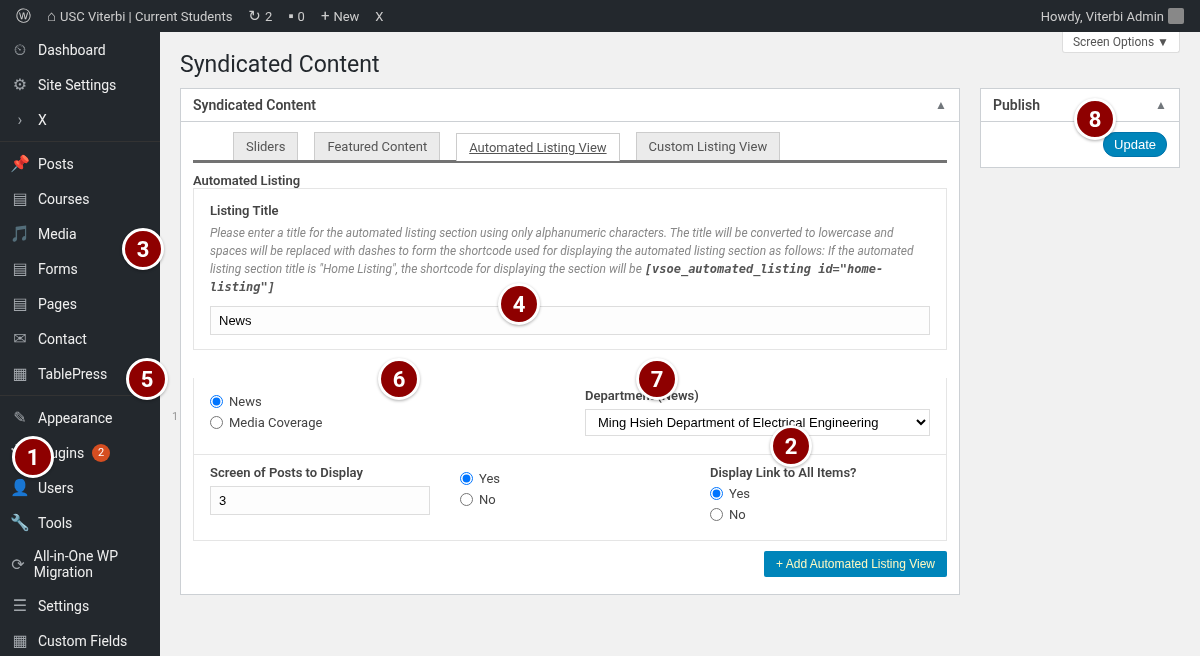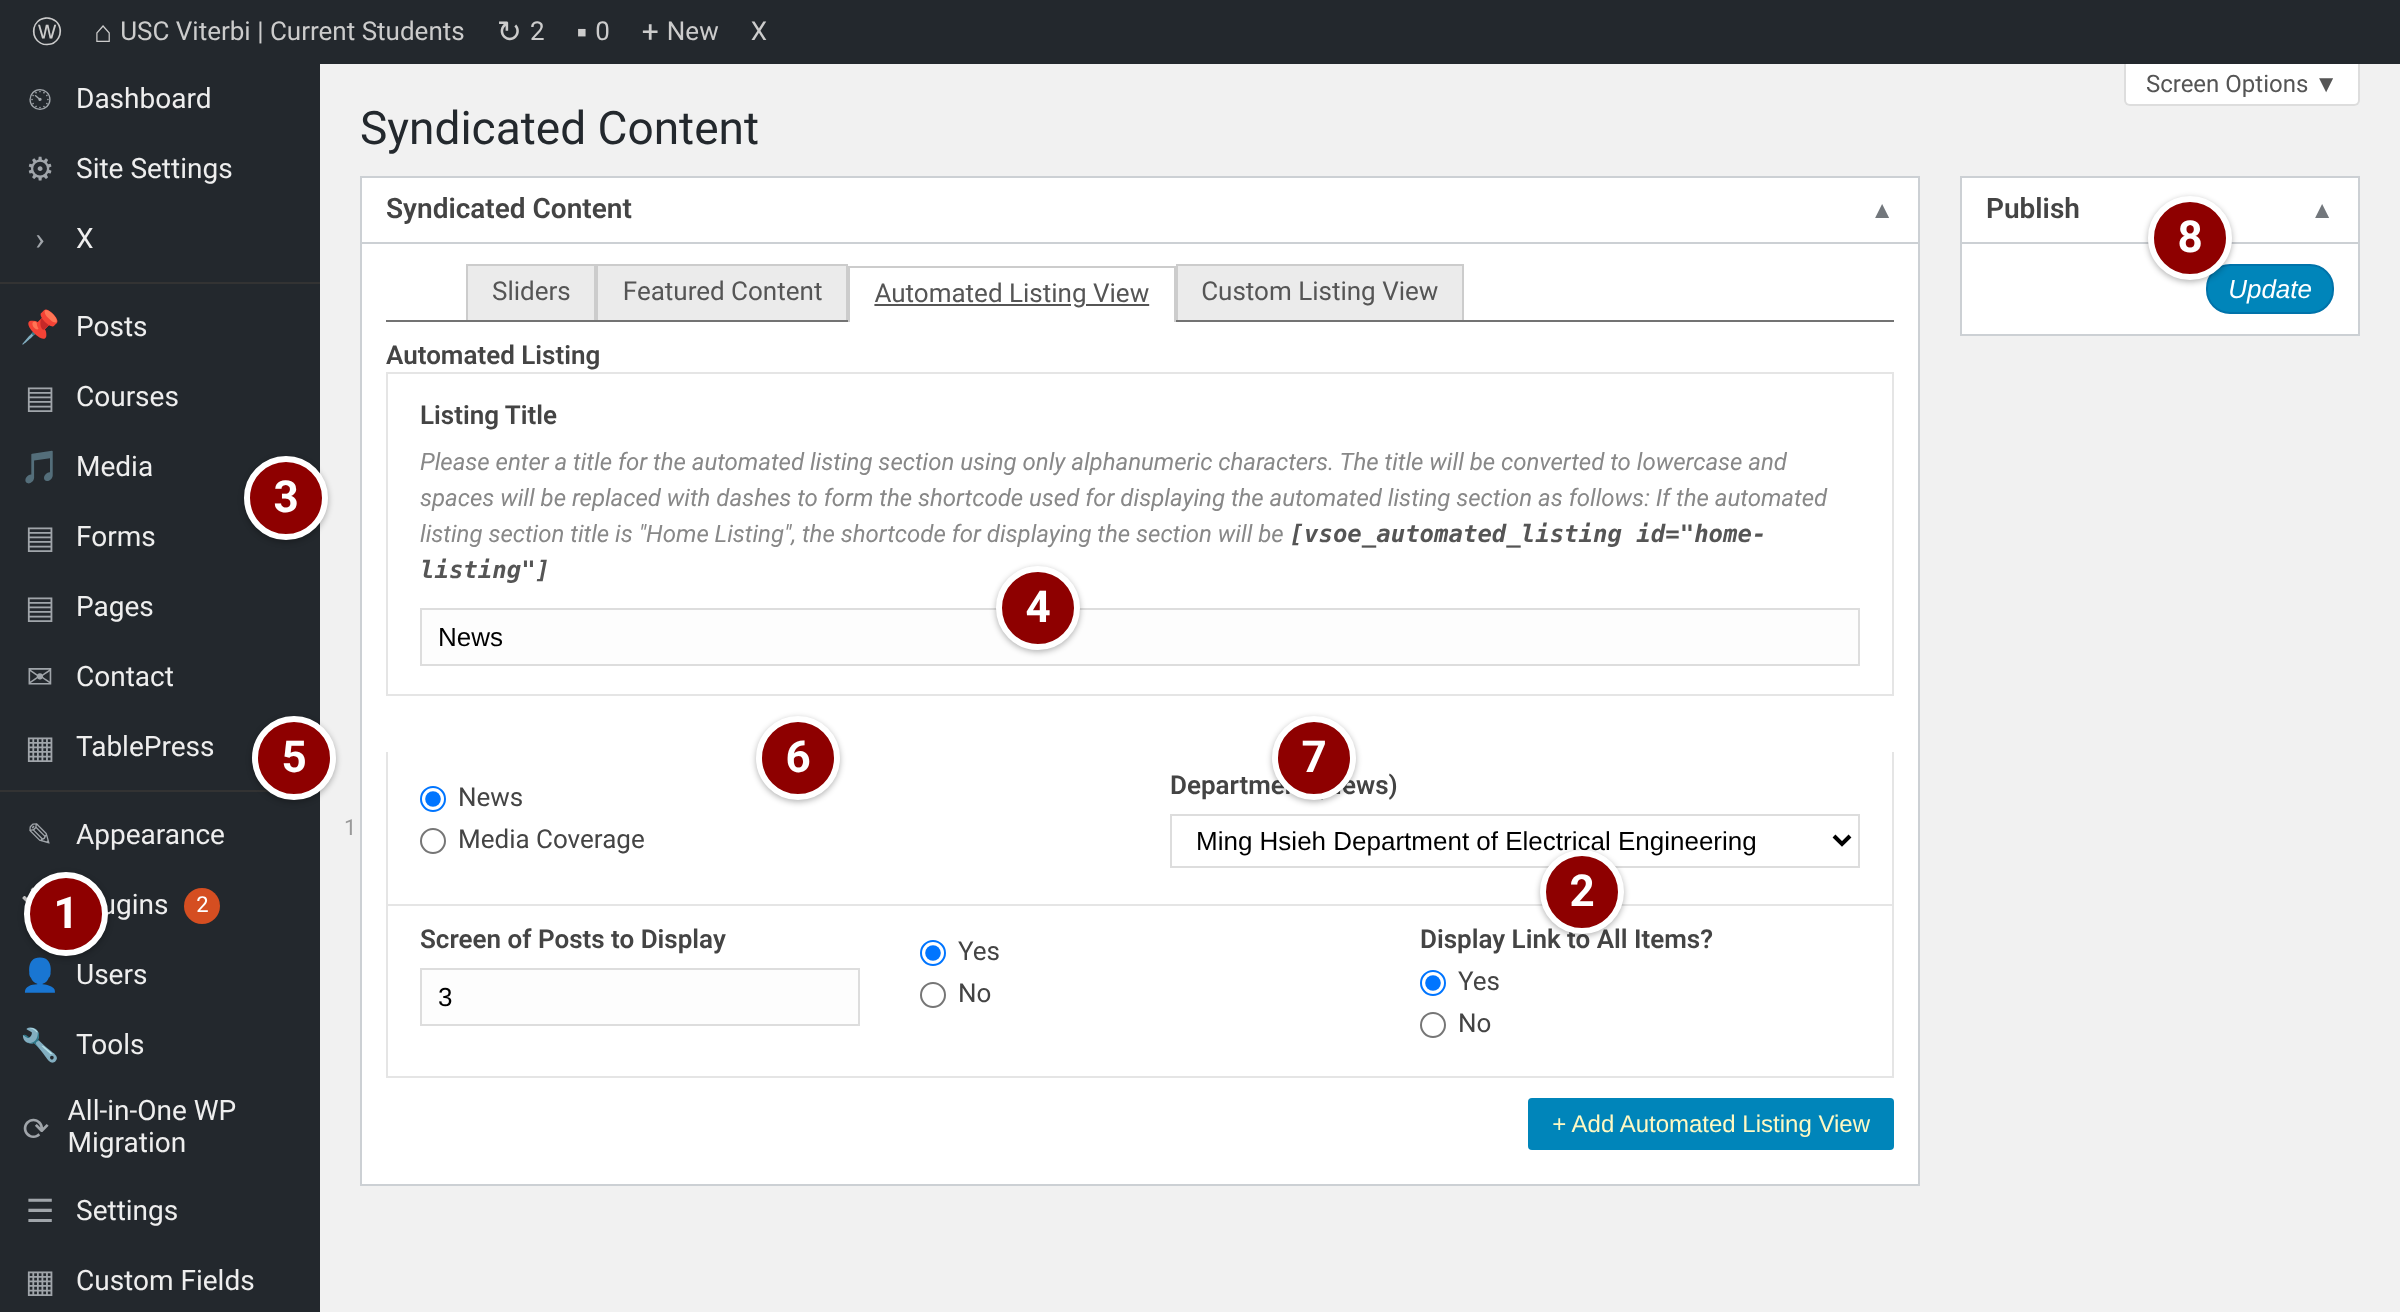--- a/index.html
+++ b/index.html
@@ -32,41 +32,41 @@
 .content-side { width: 200px; flex-shrink: 0; }
 
 
 .postbox { background: #fff; border: 1px solid #ccd0d4; margin-bottom: 20px; }
 .postbox-header { border-bottom: 1px solid #ccd0d4; padding: 8px 12px; display: flex; justify-content: space-between; align-items: center; }
 .postbox-header h2 { font-size: 14px; font-weight: 600; }
 .toggle-indicator { color: #72777c; cursor: pointer; font-size: 12px; }
 .postbox-inside { padding: 10px 12px 12px 12px; }
 
 
-.tabs { display: flex; gap: 0; border-bottom: 1px solid #737373; margin-bottom: 10px; padding-left: 40px; }
+.tabs { display: flex; gap: 16px; border-bottom: 3px solid #737373; margin-bottom: 10px; padding-left: 40px; }
 .tab { padding: 6px 12px; background: #ebebeb; border: 1px solid #ccc; border-bottom: none; font-size: 13px; cursor: pointer; color: #555; }
 .tab.active { background: #fff; position: relative; top: 1px; text-decoration: underline; }
 
 
 .section-label { font-size: 13px; font-weight: 600; margin-bottom: 0; }
 .listing-box { border: 1px solid #e5e5e5; padding: 14px 16px; margin-bottom: 28px; }
 .form-label { font-size: 13px; font-weight: 600; margin-bottom: 6px; display: block; }
 .help-text { font-size: 12px; font-style: italic; color: #888; margin-bottom: 10px; line-height: 1.5; }
 .help-text .code { font-family: monospace; font-weight: 600; color: #555; }
 .text-input { width: 100%; padding: 6px 8px; border: 1px solid #ddd; font-size: 13px; background: #fdfdfd; }
 .select { width: 100%; padding: 4px 8px; border: 1px solid #ddd; font-size: 13px; background: #fff; }
 .row-section { border: 1px solid #e5e5e5; border-top: none; padding: 10px 16px 18px 16px; display: flex; gap: 30px; position: relative; }
 .row-num { position: absolute; left: -22px; top: 50%; transform: translateY(-50%); color: #999; font-size: 11px; }
 .col { flex: 1; min-width: 0; }
 .radio-group { display: flex; flex-direction: column; gap: 6px; margin-top: 6px; }
 .radio-option { display: flex; align-items: center; gap: 6px; font-size: 13px; }
 .radio-option input { margin: 0; }
 
 
-.btn-primary { background: #0085ba; border: 1px solid #0073aa; color: #fff; padding: 4px 10px; font-size: 13px; border-radius: 12px; cursor: pointer; font-style: italic; }
+.btn-primary { background: #0085ba; border: 1px solid #0073aa; color: #fff; padding: 4px 10px; font-size: 13px; border-radius: 12px; cursor: pointer; }
 .btn-add { background: #0085ba; color: #fef9c3; border: none; padding: 6px 12px; font-size: 12px; cursor: pointer; border-radius: 2px; }
 
 .add-row { text-align: right; padding: 10px 0 5px 0; }
 
 .publish-inside { padding: 10px 12px; text-align: right; }
 
 
 .callout { position: absolute; width: 42px; height: 42px; border-radius: 50%; background: #8e0000; color: #fff; font-size: 22px; font-weight: 700; display: flex; align-items: center; justify-content: center; border: 3px solid #fff; box-shadow: 0 1px 3px rgba(0,0,0,.3); z-index: 100; }
 </style>
 </head>
@@ -88,20 +88,26 @@
     <div class="admin-bar-item">
         <span class="icon">▪</span>
         <span>0</span>
       </div>
     <div class="admin-bar-item">
         <span class="icon">+</span>
         <span>New</span>
       </div>
     <div class="admin-bar-item">
         <span>X</span>
+      </div>
+  </div>
+  <div class="admin-bar-right">
+    <div class="admin-bar-item">
+        <span>Howdy, Viterbi Admin</span>
+        <span class="avatar-sm"></span>
       </div>
   </div>
 </div>
 
 <div class="wrap">
 
   <nav class="sidebar">
     <ul class="sidebar-menu" id="sidebar-menu">
         <li class="sidebar-item">
           <span class="icon">⏲</span>

